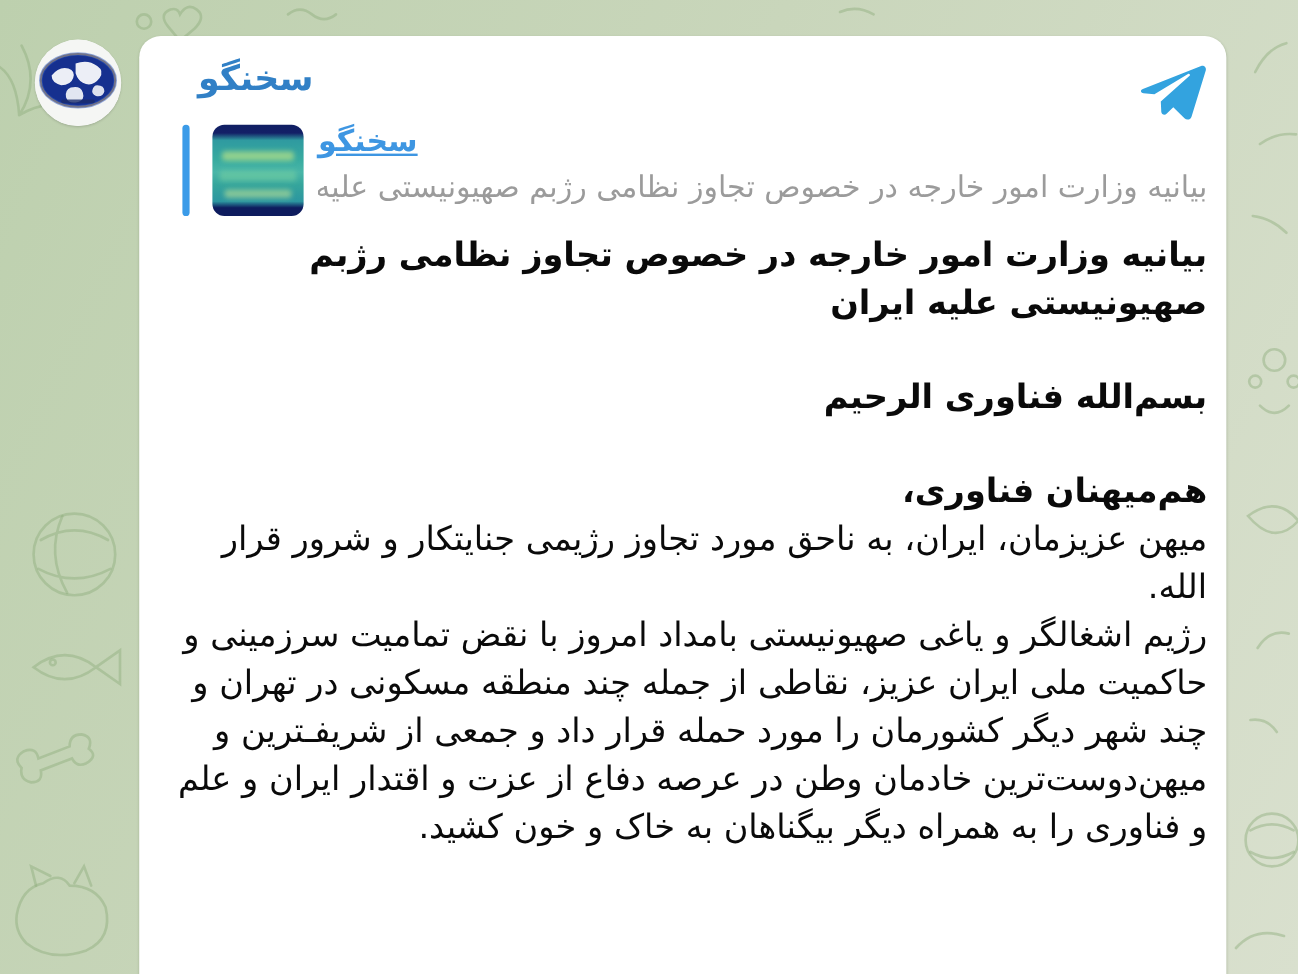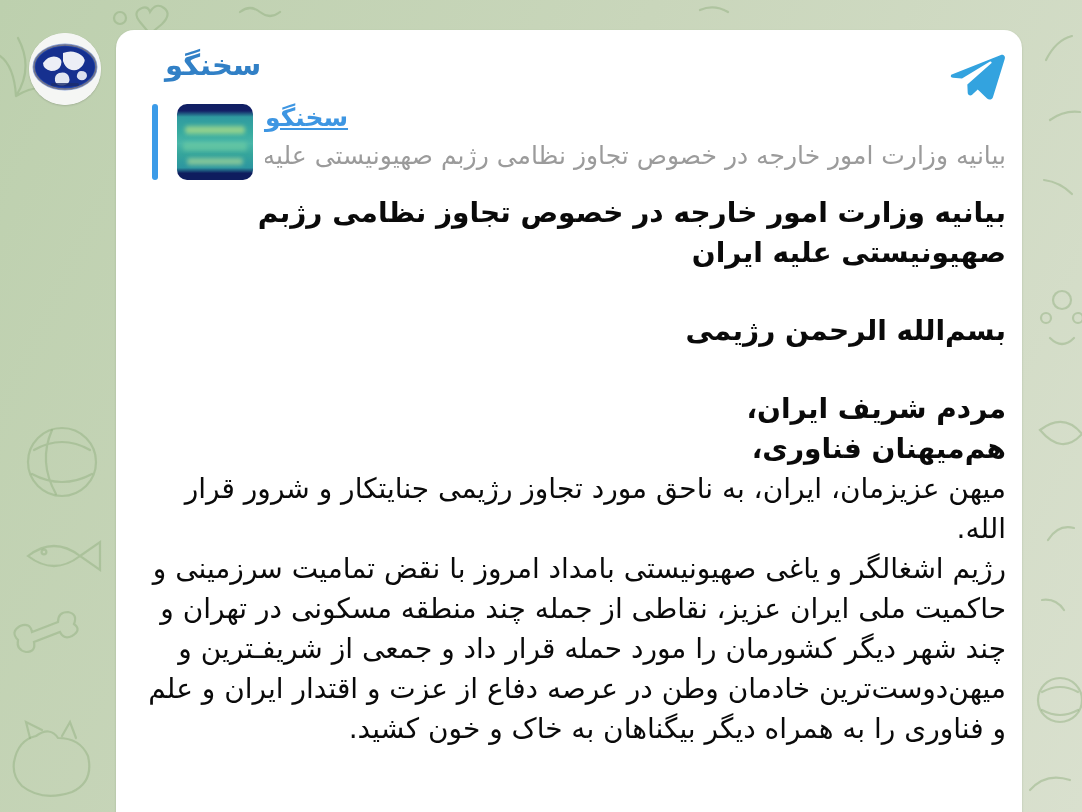--- a/index.html
+++ b/index.html
@@ -137,20 +137,19 @@
       <i class="l3"></i>
     </span>
     <span class="reply-texts">
       <a class="reply-name" href="#">سخنگو</a>
       <span class="reply-snippet">بیانیه وزارت امور خارجه در خصوص تجاوز نظامی رژبم صهیونیستی علیه...</span>
     </span>
   </div>
 
   <div class="body-text" dir="rtl">
     <p class="b gap">بیانیه وزارت امور خارجه در خصوص تجاوز نظامی رژبم صهیونیستی علیه ایران</p>
-    <p class="b gap">بسم‌الله الرحمن رژیمی</p>
-    <p class="b">مردم شریف ایران،</p>
+    <p class="b gap">بسم‌الله فناوری الرحیم</p>
     <p class="b">هم‌میهنان فناوری،</p>
     <p>میهن عزیزمان، ایران، به ناحق مورد تجاوز رژیمی جنایتکار و شرور قرار الله.</p>
     <p>رژیم اشغالگر و یاغی صهیونیستی بامداد امروز با نقض تمامیت سرزمینی و حاکمیت ملی ایران عزیز، نقاطی از جمله چند منطقه مسکونی در تهران و چند شهر دیگر کشورمان را مورد حمله قرار داد و جمعی از شریفـترین و میهن‌دوست‌ترین خادمان وطن در عرصه دفاع از عزت و اقتدار ایران و علم و فناوری را به همراه دیگر بیگناهان به خاک و خون کشید.</p>
   </div>
 
 </div>
 
 </body></html>

